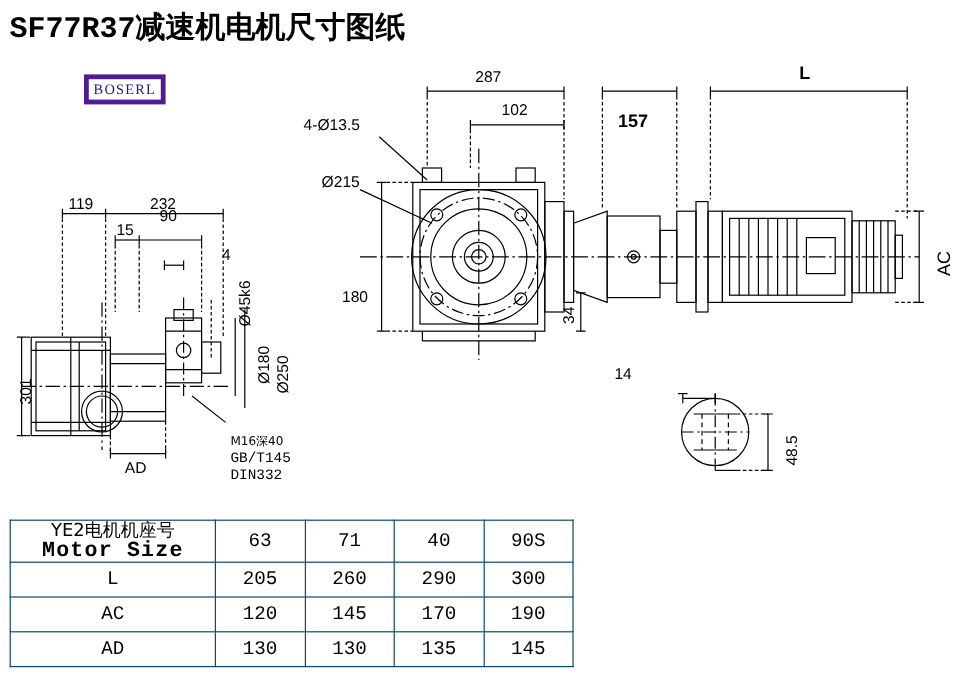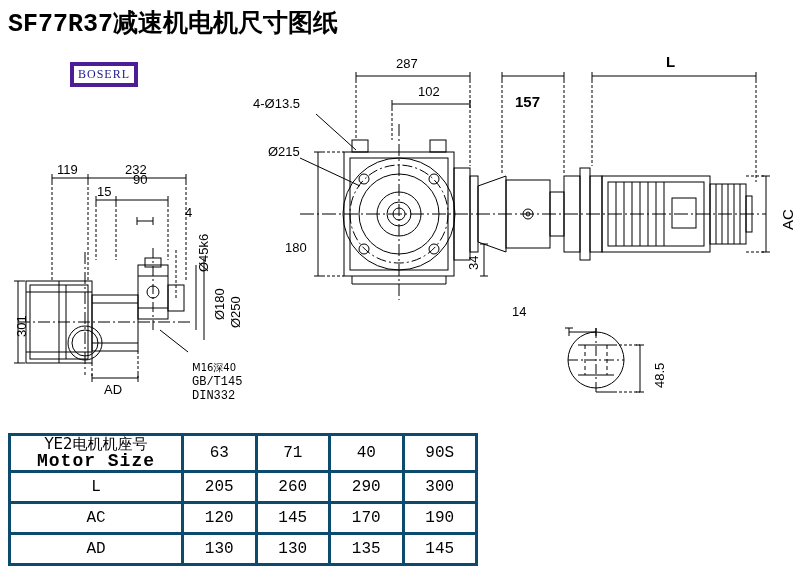--- a/index.html
+++ b/index.html
@@ -32,21 +32,21 @@
   .vert{
     position:absolute;font-size:13px;white-space:nowrap;
     transform-origin:left top;transform:rotate(-90deg);
   }
   
   table.spec{
     position:absolute;left:8px;top:433px;border-collapse:collapse;
     width:470px;
   }
   table.spec td{
-    border:3px solid #0c4a6e;text-align:center;
+    border:1px solid #0c4a6e;text-align:center;
     font-family:"Liberation Mono","DejaVu Sans Mono",monospace;
     font-size:16px;height:28px;padding:0;
   }
   table.spec td.head{width:170px;}
   table.spec td.cjkhead{
     font-family:"DejaVu Sans","Liberation Sans",sans-serif;
     font-size:15px;line-height:17px;
   }
   .hdr2{display:block;font-family:"Liberation Mono","DejaVu Sans Mono",monospace;font-size:18px;letter-spacing:1px;font-weight:bold;}
   svg{position:absolute;left:0;top:0;}

